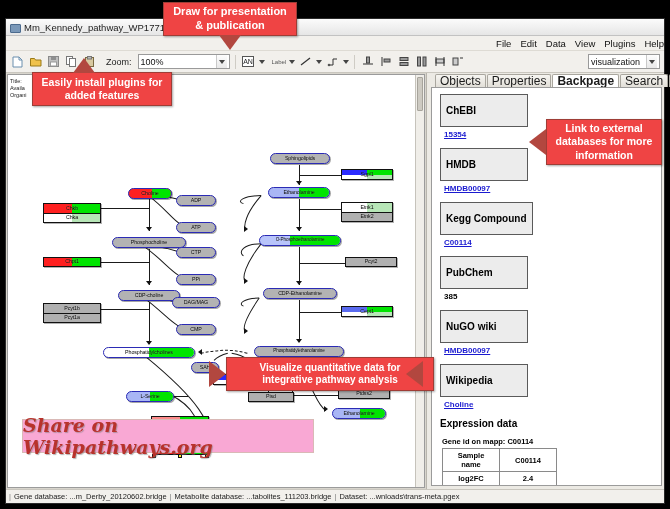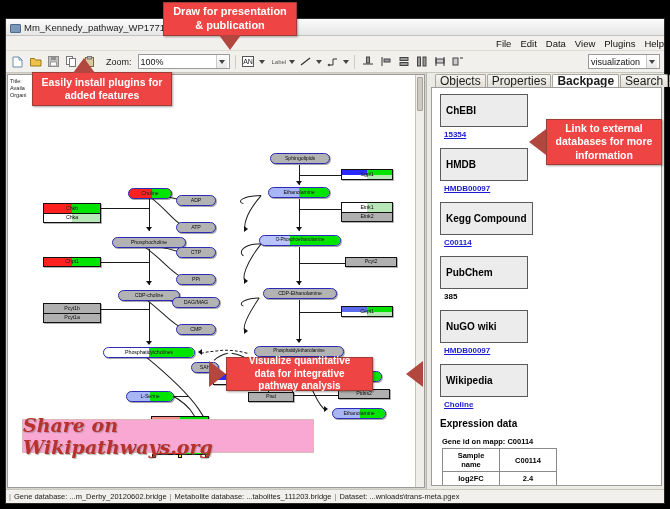--- a/index.html
+++ b/index.html
@@ -570,17 +570,17 @@
 
 <div class="callout" style="left:163px;top:2px;width:134px;height:34px;font-size:11px;padding:0 5px;">Draw for presentation &amp; publication</div>
 <div class="notch down" style="left:219px;top:35px;"></div>
 
 <div class="callout" style="left:32px;top:72px;width:140px;height:34px;font-size:10.5px;padding:0 5px;">Easily install plugins for added features</div>
 <div class="notch up" style="left:73px;top:58px;"></div>
 
 <div class="callout" style="left:546px;top:119px;width:116px;height:46px;font-size:10.5px;padding:0 4px;">Link  to external databases  for more information</div>
 <div class="notch left" style="left:529px;top:129px;"></div>
 
-<div class="callout" style="left:226px;top:357px;width:147px;height:34px;font-size:10px;padding:0 12px;">Visualize quantitative data  for integrative pathway analysis</div>
+<div class="callout" style="left:226px;top:357px;width:208px;height:34px;font-size:10px;padding:0 12px;">Visualize quantitative data  for integrative pathway analysis</div>
 <div class="notch right" style="left:209px;top:361px;"></div>
 <div class="notch left" style="left:406px;top:361px;"></div>
 
 <div class="sharebox" style="left:22px;top:419px;width:292px;height:34px;font-size:19px;">Share on Wikipathways.org</div>
 
 </body></html>

